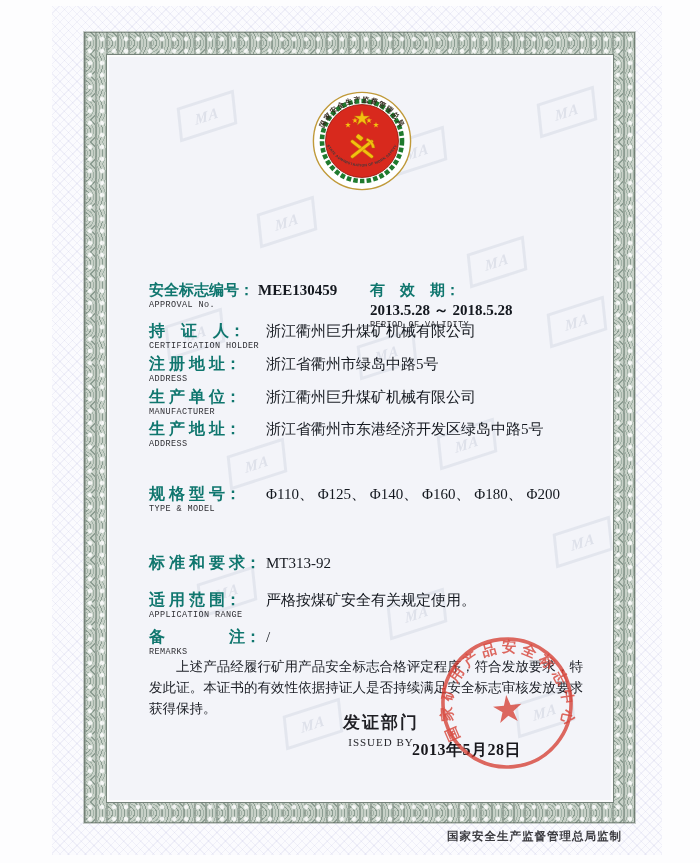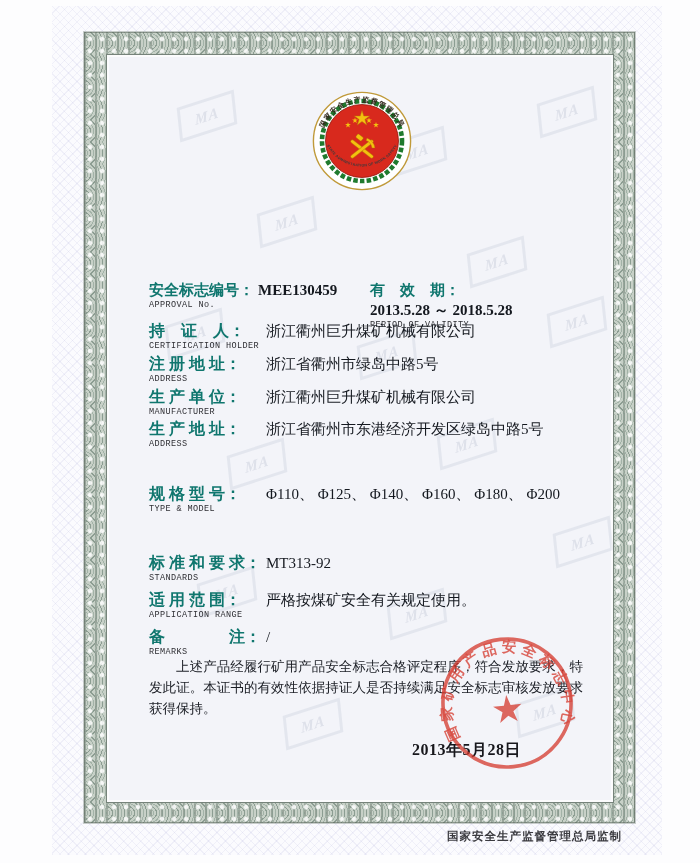--- a/index.html
+++ b/index.html
@@ -147,35 +147,38 @@
       <span class="sub">ADDRESS</span>
     </div>
     <div class="row" style="top:429px">
       <span class="lbl">规 格 型 号：</span>
       <span class="val">Φ110、 Φ125、 Φ140、 Φ160、 Φ180、 Φ200</span>
       <span class="sub">TYPE &amp; MODEL</span>
     </div>
     <div class="row" style="top:498px">
       <span class="lbl">标 准 和 要 求：</span>
       <span class="val">MT313-92</span>
-      <span class="sub">STANDARDS</span>
     </div>
     <div class="row" style="top:572px">
       <span class="lbl">备　　　　注：</span>
       <span class="val">/</span>
       <span class="sub">REMARKS</span>
     </div>
     <div class="row" style="top:535px">
       <span class="lbl">适 用 范 围：</span>
       <span class="val">严格按煤矿安全有关规定使用。</span>
       <span class="sub">APPLICATION RANGE</span>
     </div>
 
     <div class="statement">上述产品经履行矿用产品安全标志合格评定程序，符合发放要求，特发此证。本证书的有效性依据持证人是否持续满足安全标志审核发放要求获得保持。</div>
 
+    <div class="issued">
+      <div class="cn">发证部门</div>
+      <div class="en">ISSUED BY</div>
+    </div>
     <div class="issue-date">2013年5月28日</div>
 
     <div class="stampbox">
       <svg viewBox="0 0 144 144" width="144" height="144">
         <defs>
           <path id="sealArc" d="M 21,100 A 56,56 0 1 1 123,100" fill="none"></path>
           <path id="star2" d="M0,-1 L0.224,-0.309 0.951,-0.309 0.363,0.118 0.588,0.809 0,0.382 -0.588,0.809 -0.363,0.118 -0.951,-0.309 -0.224,-0.309 Z"></path>
         </defs>
         <circle cx="72" cy="72" r="64" fill="none" stroke="#d5372b" stroke-width="3.6" opacity="0.85"></circle>
         <use href="#star2" transform="translate(72,79) scale(15)" fill="#d5372b" opacity="0.85"></use>

